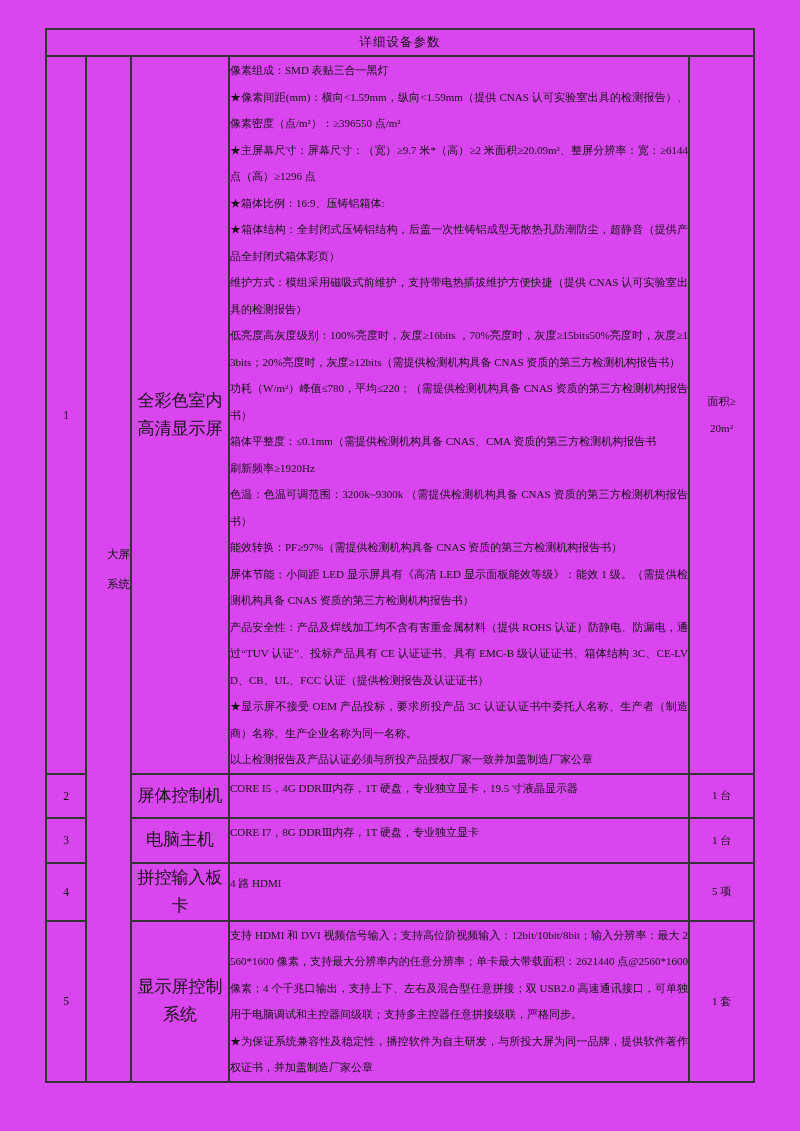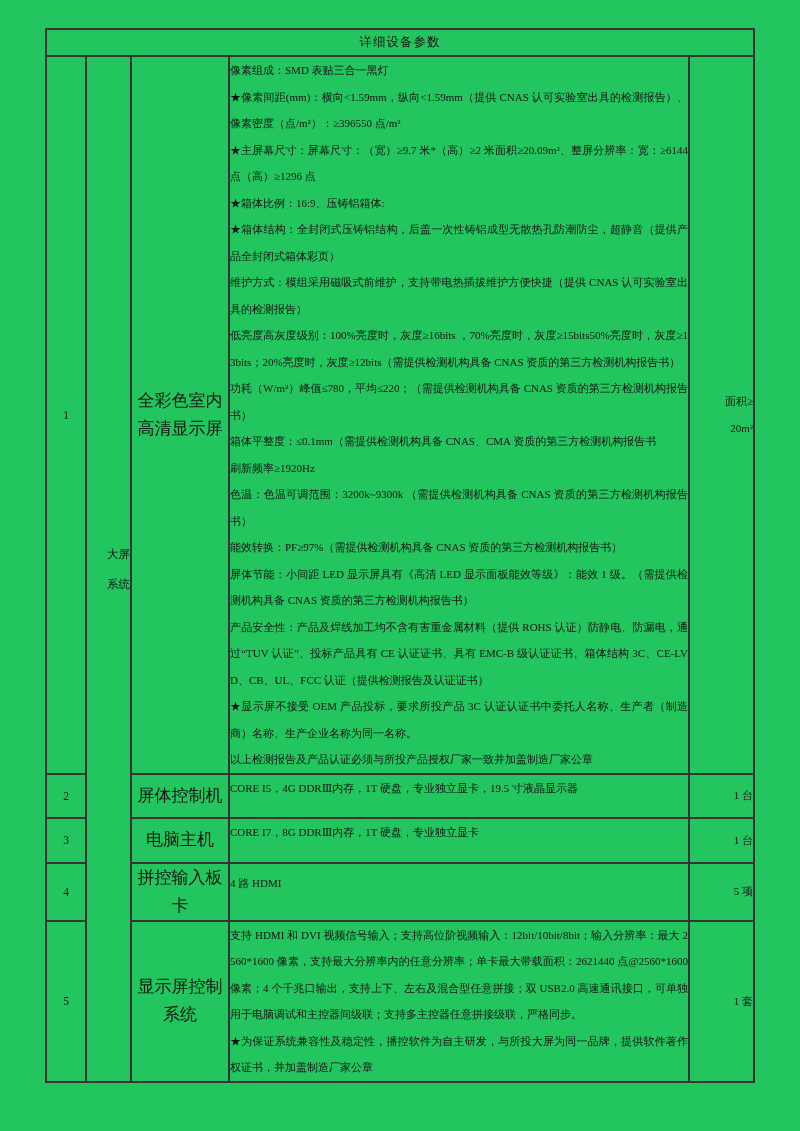--- a/index.html
+++ b/index.html
@@ -6,21 +6,21 @@
     margin: 0;
     padding: 0;
     background: #ffffff;
     font-family: "Liberation Serif", "DejaVu Serif", serif;
     color: #141414;
   }
   .page {
     position: relative;
     width: 800px;
     height: 1131px;
-    background: #22c55e;
+    background: #d946ef;
     overflow: hidden;
   }
   .table-wrap {
     position: absolute;
     left: 45px;
     top: 28px;
   }
   table.spec-table {
     border-collapse: collapse;
     table-layout: fixed;
@@ -68,21 +68,21 @@
     line-height: 26.5px;
     text-align: justify;
     word-break: break-all;
   }
   td.qty-cell {
     text-align: center;
     font-size: 11px;
   }
   .qty-line {
     line-height: 27px;
-    text-align: right;
+    text-align: center;
   }
   tr.short-row {
     height: 27px;
   }
   tr.short-row td.spec-cell {
     padding-top: 0;
     padding-bottom: 16px;
   }
 </style>
 </head>

